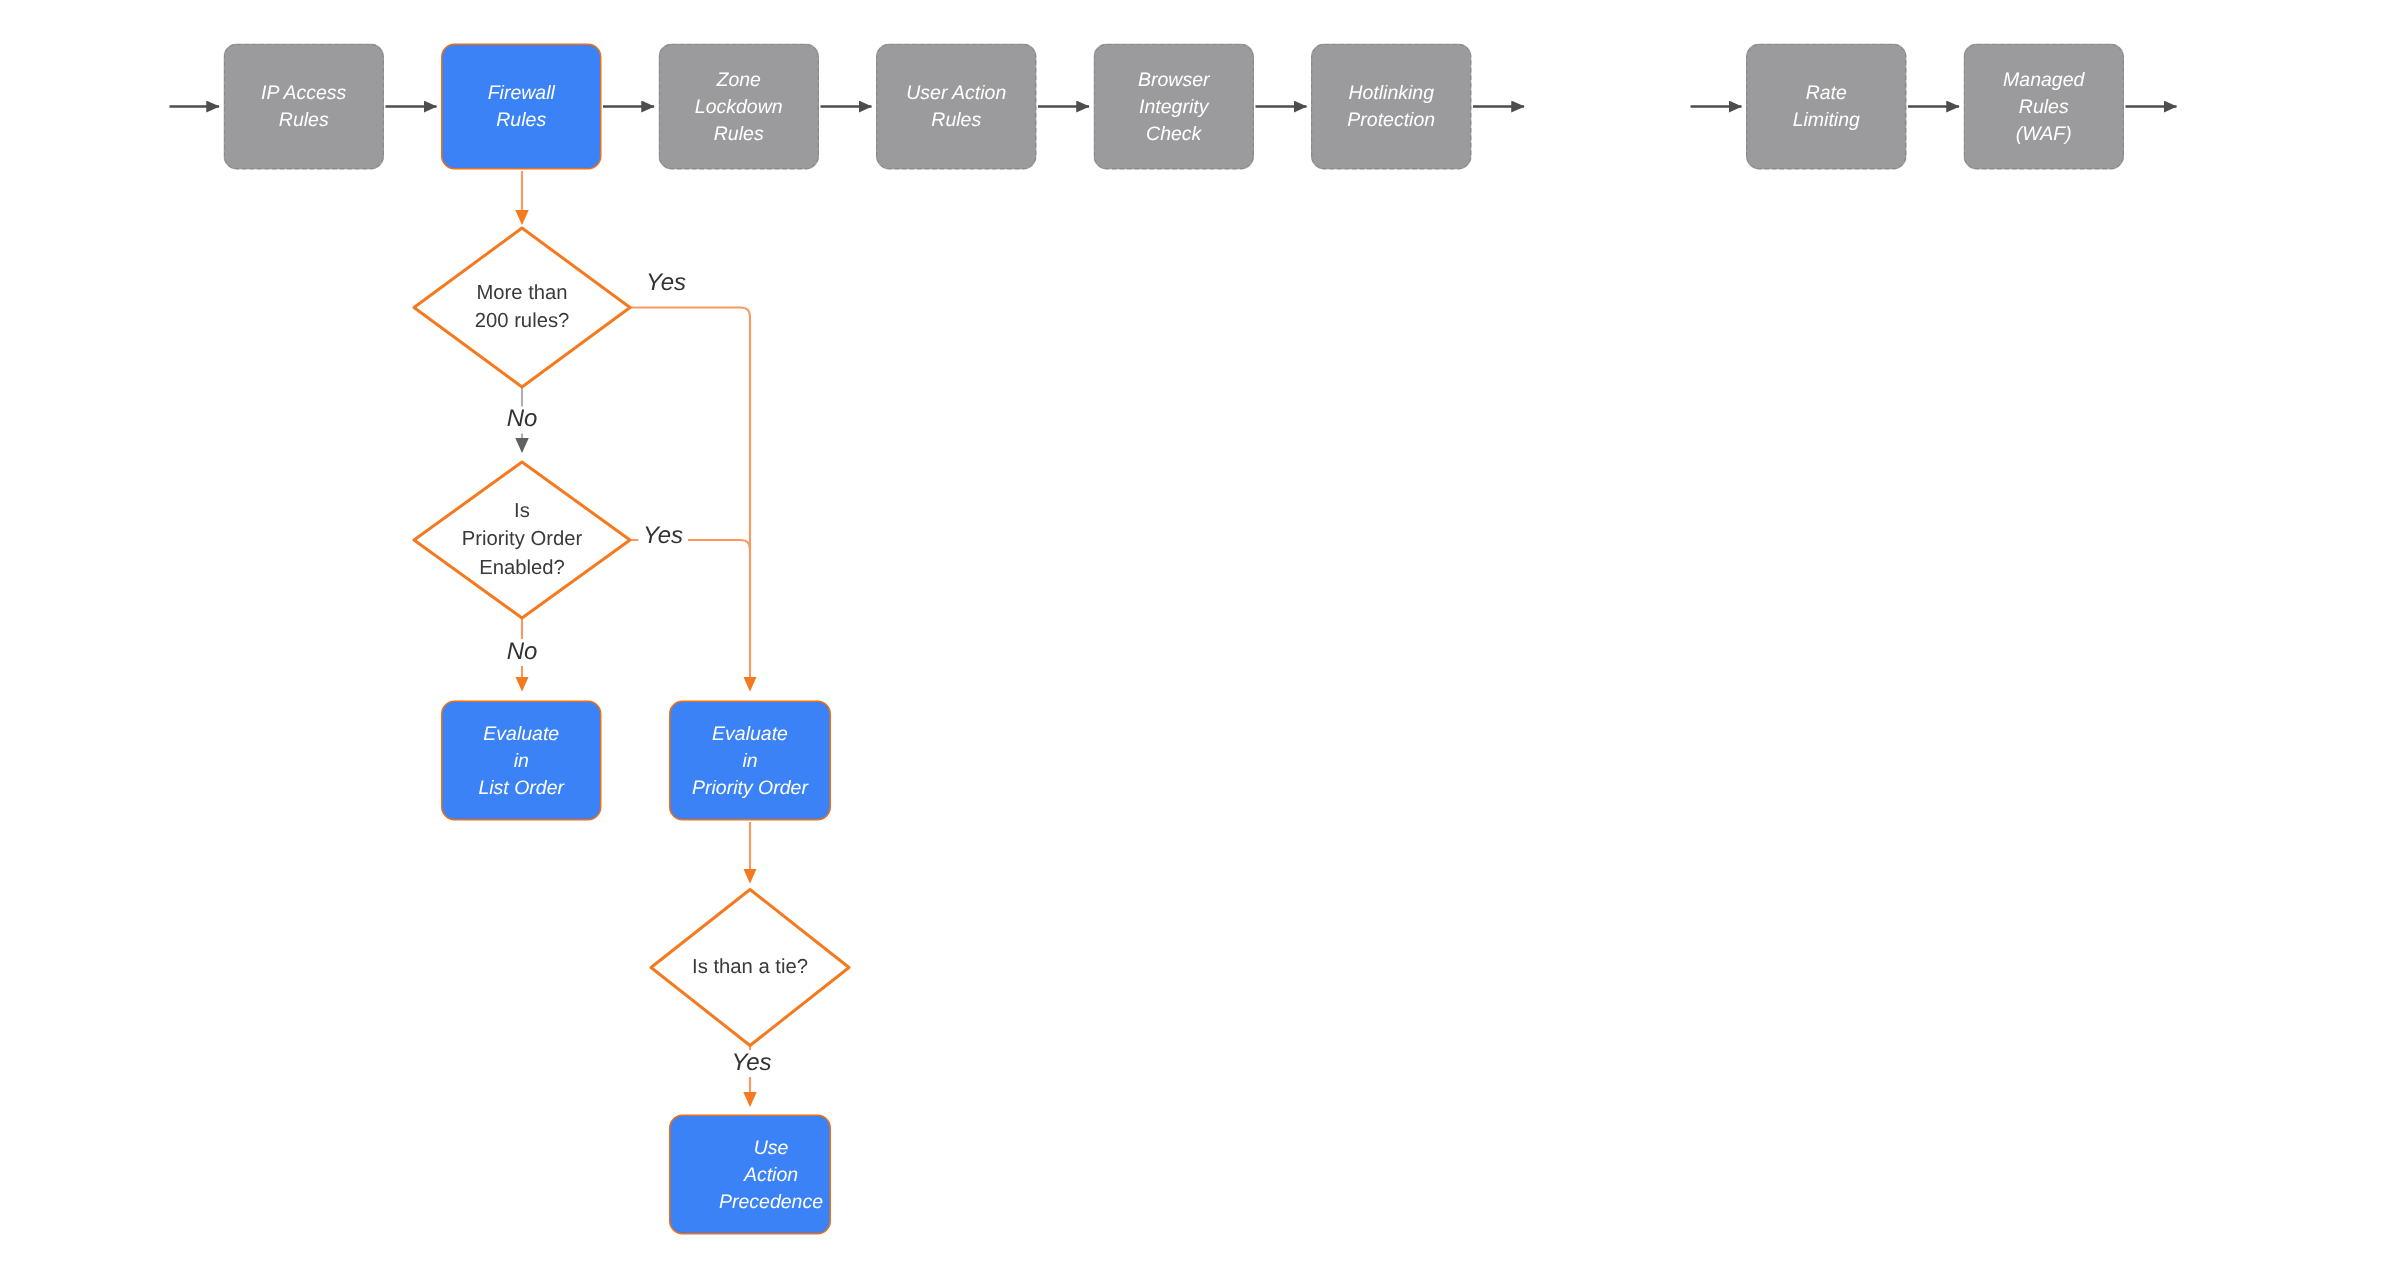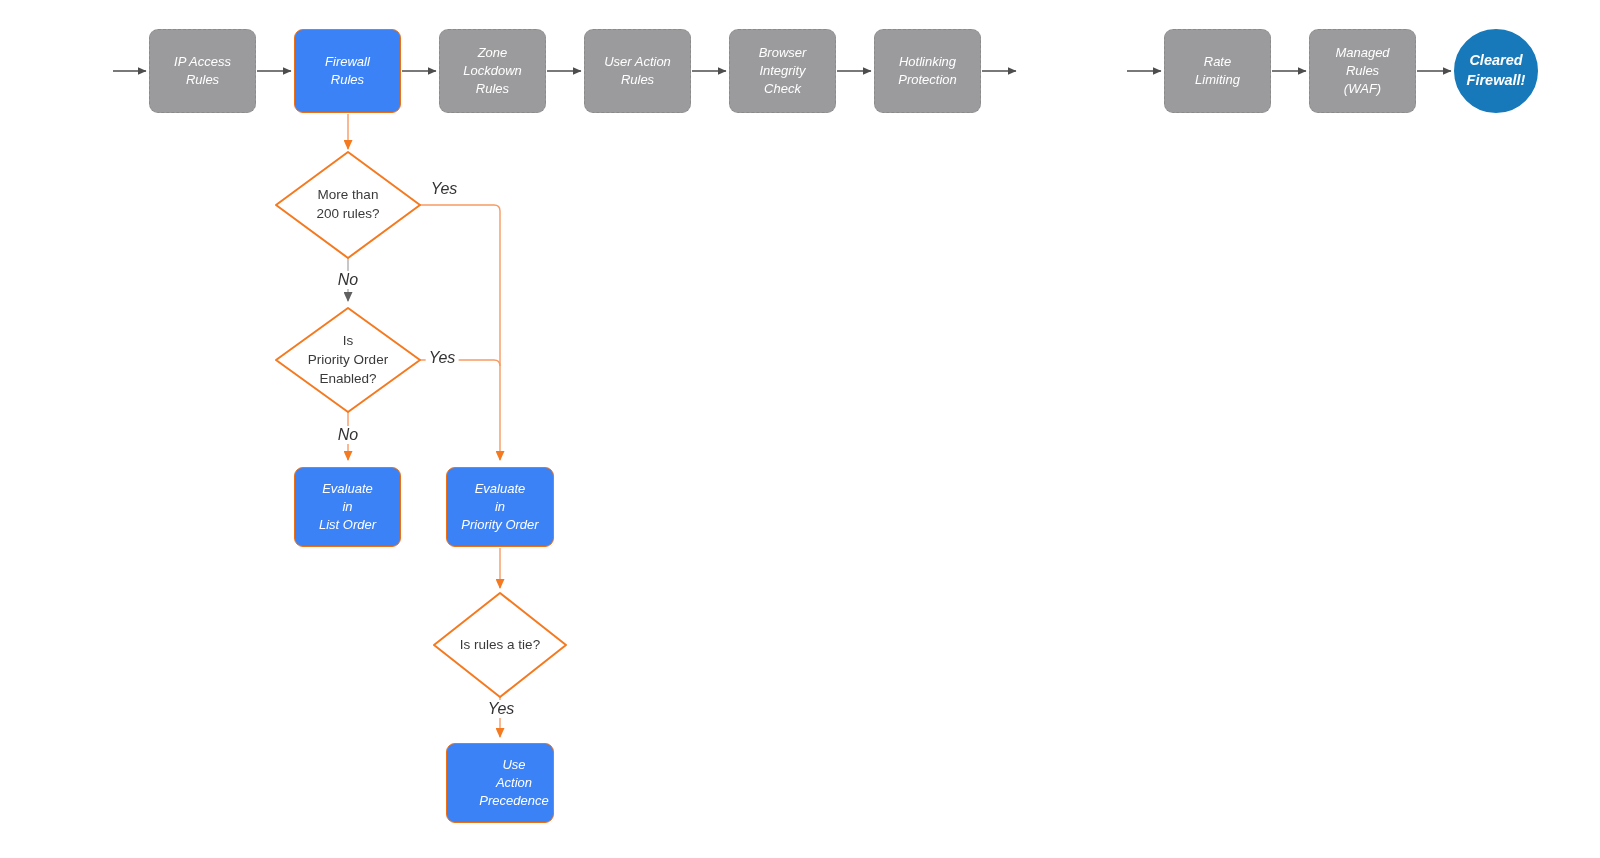--- a/index.html
+++ b/index.html
@@ -156,31 +156,27 @@
     <span class="lbl">Rate
 Limiting</span>
   </div>
 
   <div class="node process" style="left:1309px; top:29px;">
     <span class="lbl">Managed
 Rules
 (WAF)</span>
   </div>
 
-  <div class="node circle filled" style="left:1454px; top:29px;">
-    <span class="lbl">Cleared
-Firewall!</span>
-  </div>
 
   <div class="diamond-label" style="left:348px; top:205px;">More than
 200 rules?</div>
   <div class="diamond-label" style="left:348px; top:360px;">Is
 Priority Order
 Enabled?</div>
-  <div class="diamond-label" style="left:500px; top:645px;">Is rules a tie?</div>
+  <div class="diamond-label" style="left:500px; top:645px;">Is than a tie?</div>
 
   <div class="node process orange small" style="left:294px; top:467px;">
     <span class="lbl">Evaluate
 in
 List Order</span>
   </div>
 
   <div class="node process orange small" style="left:446px; top:467px; width:108px;">
     <span class="lbl">Evaluate
 in

